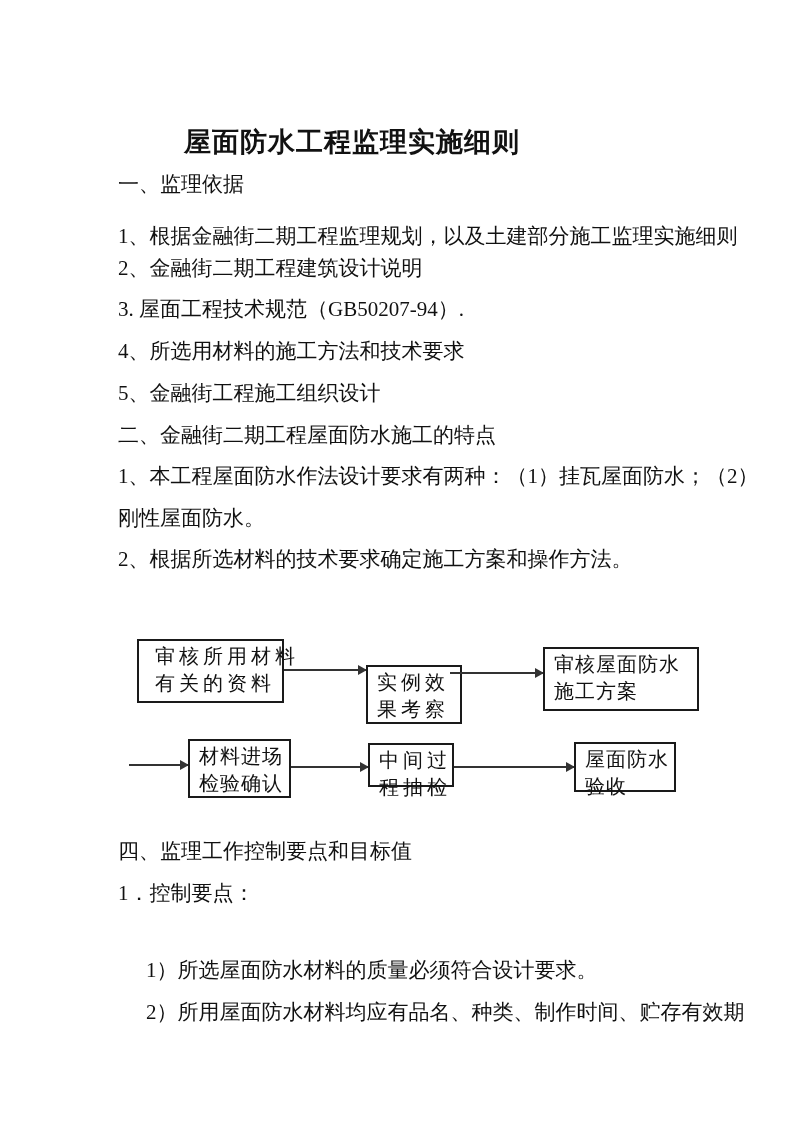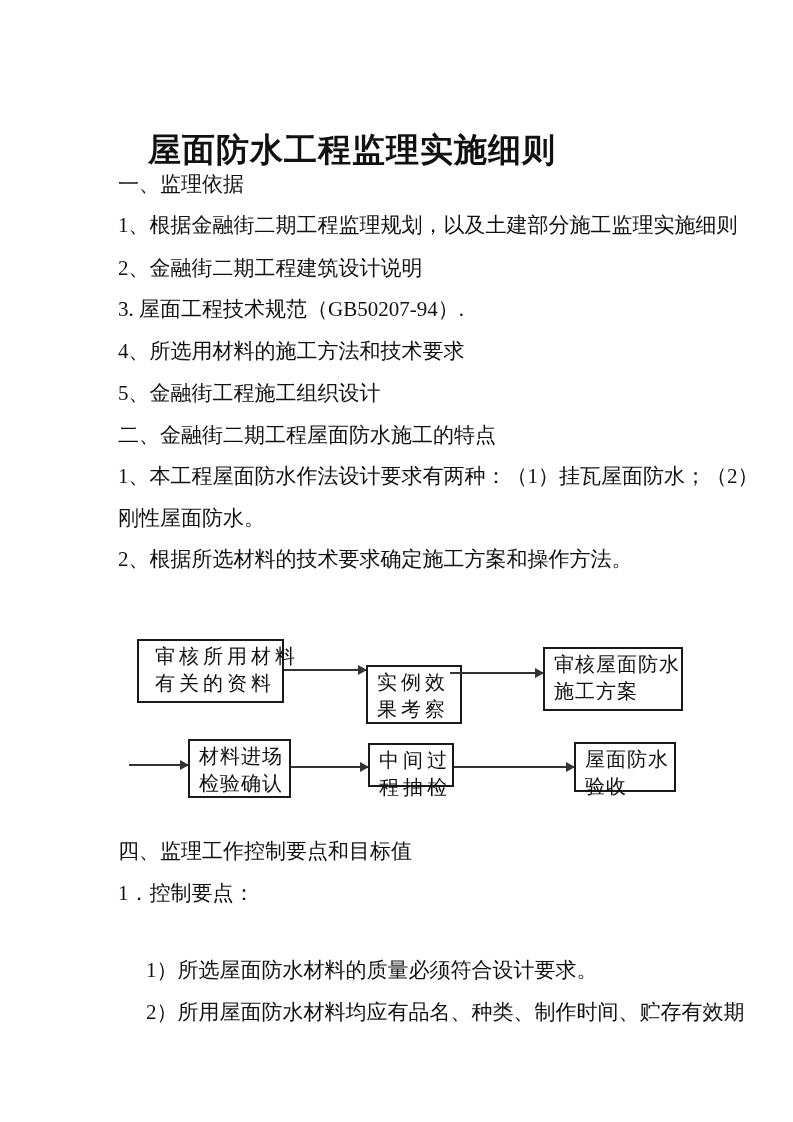--- a/index.html
+++ b/index.html
@@ -15,36 +15,36 @@
     color: #111111;
     font-family: "Liberation Serif", "DejaVu Serif", serif;
     overflow: hidden;
   }
   .doc-title {
     position: absolute;
     top: 106px;
     left: 0;
     width: 704px;
     text-align: center;
-    font-size: 33px;
+    font-size: 27px;
     font-weight: bold;
     font-family: "Liberation Sans", "DejaVu Sans", sans-serif;
     letter-spacing: 1px;
     white-space: nowrap;
   }
   .line {
     position: absolute;
     left: 118px;
     font-size: 21px;
     line-height: 27px;
     white-space: nowrap;
   }
   .indent1 { left: 146px; margin-top: 36px; }
   .t0  { top: 171px; }
-  .t1  { top: 212px; text-align: center; }
+  .t1  { top: 223px; text-align: center; }
   .t2  { top: 255px; }
   .t3  { top: 296px; }
   .t4  { top: 338px; }
   .t5  { top: 380px; }
   .t6  { top: 422px; }
   .t7  { top: 463px; }
   .t8  { top: 505px; }
   .t9  { top: 546px; }
   .t10 { top: 588px; }
   .t11 { top: 838px; }
@@ -59,21 +59,21 @@
     background: #ffffff;
     font-size: 20px;
     line-height: 27px;
     padding: 2px 0 0 9px;
     white-space: nowrap;
   }
   .ls { letter-spacing: 4px; }
   .ls1 { letter-spacing: 1px; }
   .fb1 { left: 137px; top: 639px; width: 147px; height: 64px; padding-left: 16px; }
   .fb2 { left: 366px; top: 665px; width: 96px;  height: 59px; }
-  .fb3 { left: 543px; top: 647px; width: 140px; height: 64px; }
+  .fb3 { left: 543px; top: 647px; width: 156px; height: 64px; }
   .fb4 { left: 188px; top: 739px; width: 103px; height: 59px; }
   .fb5 { left: 368px; top: 743px; width: 86px;  height: 44px; }
   .fb6 { left: 574px; top: 742px; width: 102px; height: 50px; }
 
   .arrow {
     position: absolute;
     height: 2px;
     background: #333333;
   }
   .arrow::after {

